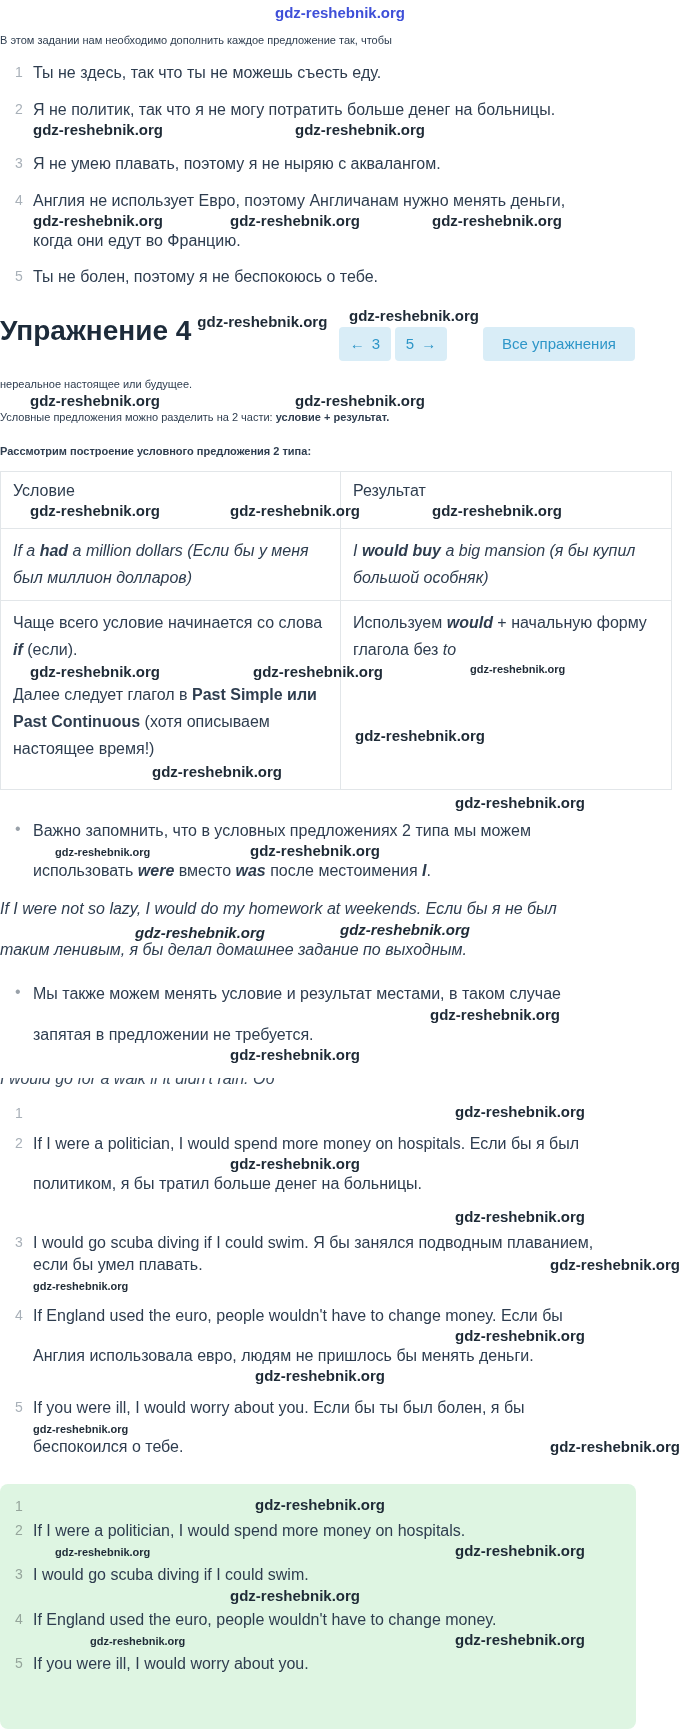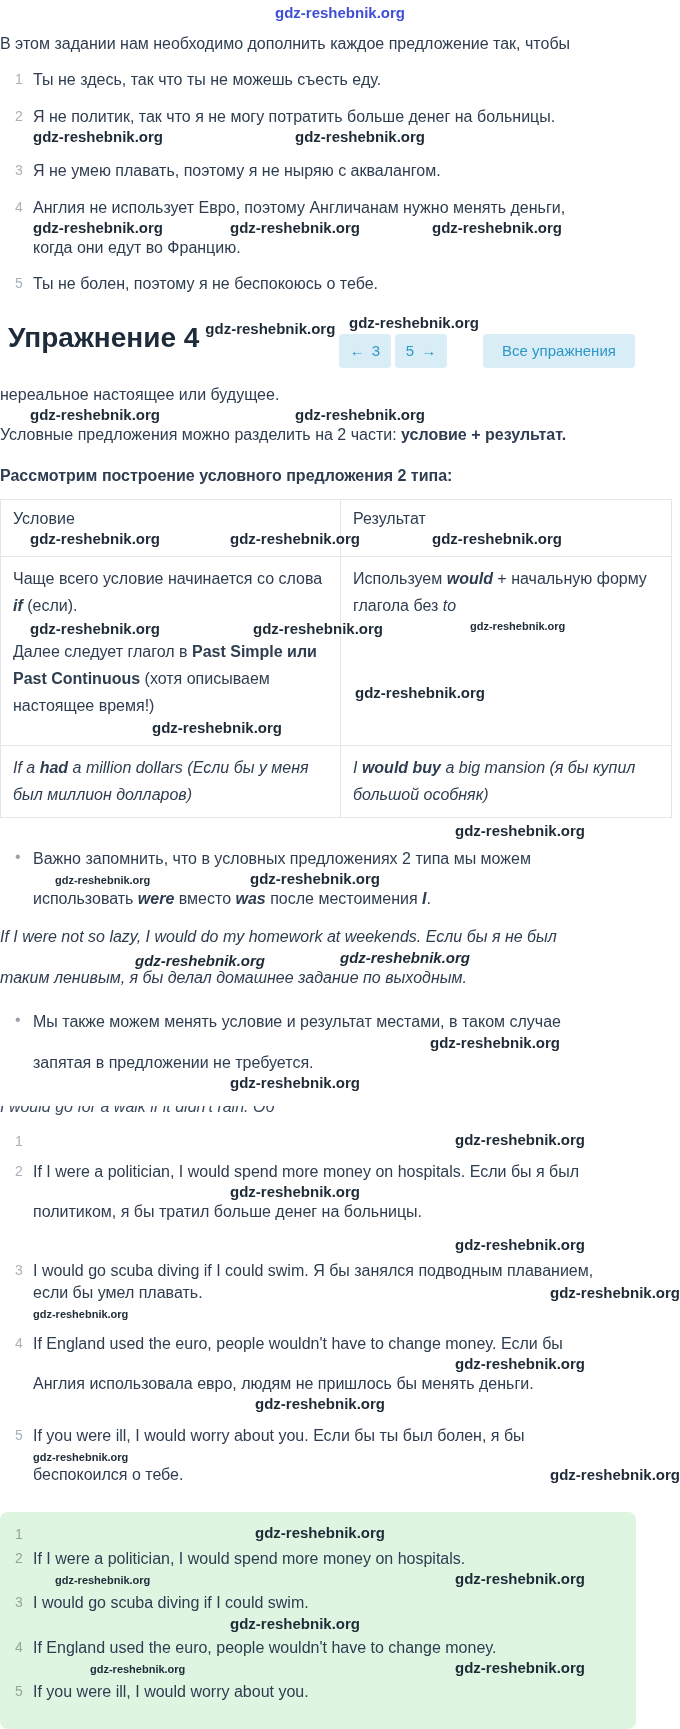--- a/index.html
+++ b/index.html
@@ -9,37 +9,37 @@
           display:flex; flex-direction:column; }
 
   
   .wm { font-weight:700; color:#1e2a36; font-size:15px; line-height:1.2; white-space:nowrap; }
   .wm.small { font-size:11px; }
   .wm-top { flex:none; text-align:center; padding-top:4px; font-weight:700; color:#3e4fd8; font-size:15px; }
   .wm-row { position:relative; height:18px; flex:none; }
   .wm-row.short { height:16px; }
   .wm-row .wm { position:absolute; top:0; }
 
-  .flow { font-size:16px; line-height:1.4; flex:none; }
+  .flow { font-size:11px; line-height:1.4; flex:none; }
   .intro { margin-top:12px; }
   .p1 { margin-top:16px; }
   .p3 { margin-top:18px; font-weight:700; }
 
   
   .list { margin-top:14px; flex:none; }
   .item { display:flex; margin-bottom:14px; }
   .item:last-child { margin-bottom:0; }
   .num { flex:none; width:33px; padding-left:15px; font-size:14px; color:#a8b0b8; padding-top:2px; }
   .item-body { flex:1; font-size:16px; line-height:1.4; min-width:0; }
   .tline { line-height:1.4; }
   .inline-row { display:flex; align-items:baseline;justify-content:space-between; }
 
   
   .exercise-header { display:flex; justify-content:space-between; align-items:flex-start; margin-top:18px; flex:none; }
-  .title-wrap { display:flex; align-items:flex-start;margin-left:8px; }
+  .title-wrap { display:flex; align-items:flex-start; }
   h1 { font-size:28px; font-weight:600; color:#1d2b3a; margin-top:8px; }
   .title-wrap .wm { margin:6px 0 0 6px; }
   .nav-wrap { display:flex; flex-direction:column; align-items:flex-start; margin-right:45px; }
   .nav-wrap > .wm { margin-left:10px; }
   .nav-buttons { display:flex; margin-top:2px; }
   .nav-btn { display:flex; align-items:center; justify-content:center; height:34px; border:none;
              background:#d9edf7; color:#2e96c8; border-radius:4px; font-family:inherit; font-size:15px;
              cursor:pointer; gap:7px; }
   .nav-btn.sq { width:52px; }
   .nav-btn.next { margin-left:4px; }
@@ -164,46 +164,46 @@
         </td>
         <td>
           <div class="hdr">Результат</div>
           <div class="wm-row">
             <span class="wm" style="left:79px">gdz-reshebnik.org</span>
           </div>
         </td>
       </tr>
       <tr>
         <td class="c-left">
+          <div class="ex"><span>If a </span><span style="font-weight: 700;">had</span><span> a million dollars (Если бы у меня был миллион долларов)</span></div>
+        </td>
+        <td>
+          <div class="ex"><span>I </span><span style="font-weight: 700;">would buy</span><span> a big mansion (я бы купил большой особняк)</span></div>
+        </td>
+      </tr>
+      <tr>
+        <td class="c-left">
           <div class="cell-line"><span>Чаще всего условие начинается со слова </span><span style="font-weight: 700; font-style: italic;">if</span><span> (если).</span></div>
           <div class="wm-row">
             <span class="wm" style="left:17px">gdz-reshebnik.org</span>
             <span class="wm" style="left:240px">gdz-reshebnik.org</span>
           </div>
           <div class="cell-line"><span>Далее следует глагол в </span><span style="font-weight: 700;">Past Simple или Past Continuous</span><span> (хотя описываем настоящее время!)</span></div>
           <div class="wm-row">
             <span class="wm" style="left:139px">gdz-reshebnik.org</span>
           </div>
         </td>
         <td>
           <div class="cell-line"><span>Используем </span><span style="font-weight: 700; font-style: italic;">would</span><span> + начальную форму глагола без </span><span style="font-style: italic;">to</span></div>
           <div class="wm-row short">
             <span class="wm small" style="left:117px">gdz-reshebnik.org</span>
           </div>
           <div class="wm-row" style="margin-top:48px">
             <span class="wm" style="left:2px">gdz-reshebnik.org</span>
           </div>
-        </td>
-      </tr>
-      <tr>
-        <td class="c-left">
-          <div class="ex"><span>If a </span><span style="font-weight: 700;">had</span><span> a million dollars (Если бы у меня был миллион долларов)</span></div>
-        </td>
-        <td>
-          <div class="ex"><span>I </span><span style="font-weight: 700;">would buy</span><span> a big mansion (я бы купил большой особняк)</span></div>
         </td>
       </tr>
     </tbody>
   </table>
 
   <div class="wm-row mt4">
     <span class="wm" style="left:455px">gdz-reshebnik.org</span>
   </div>
 
   <div class="bullet-item b1">

